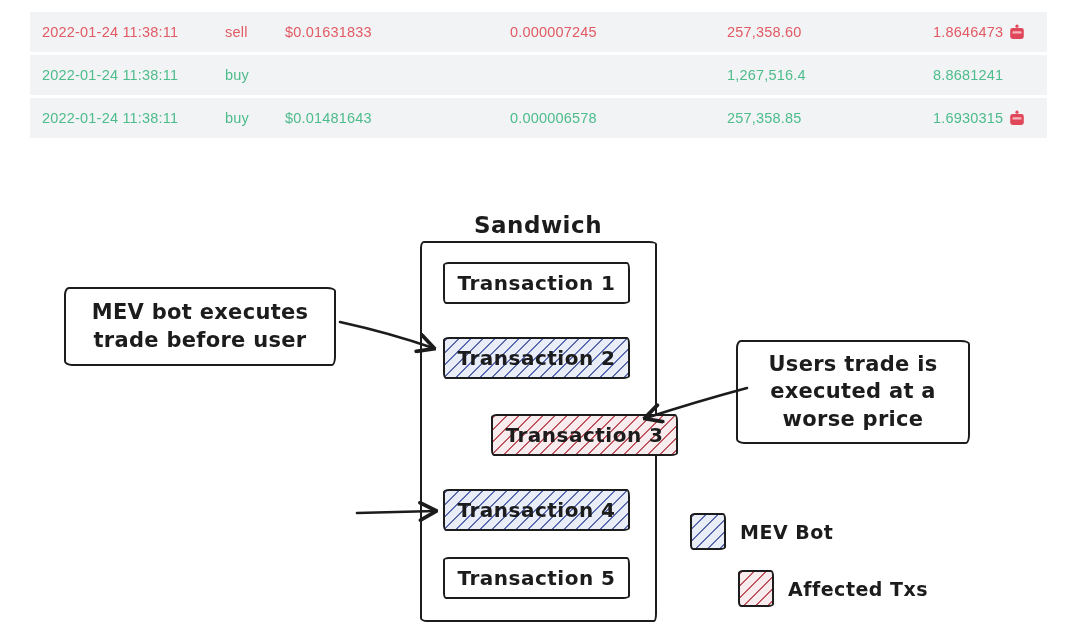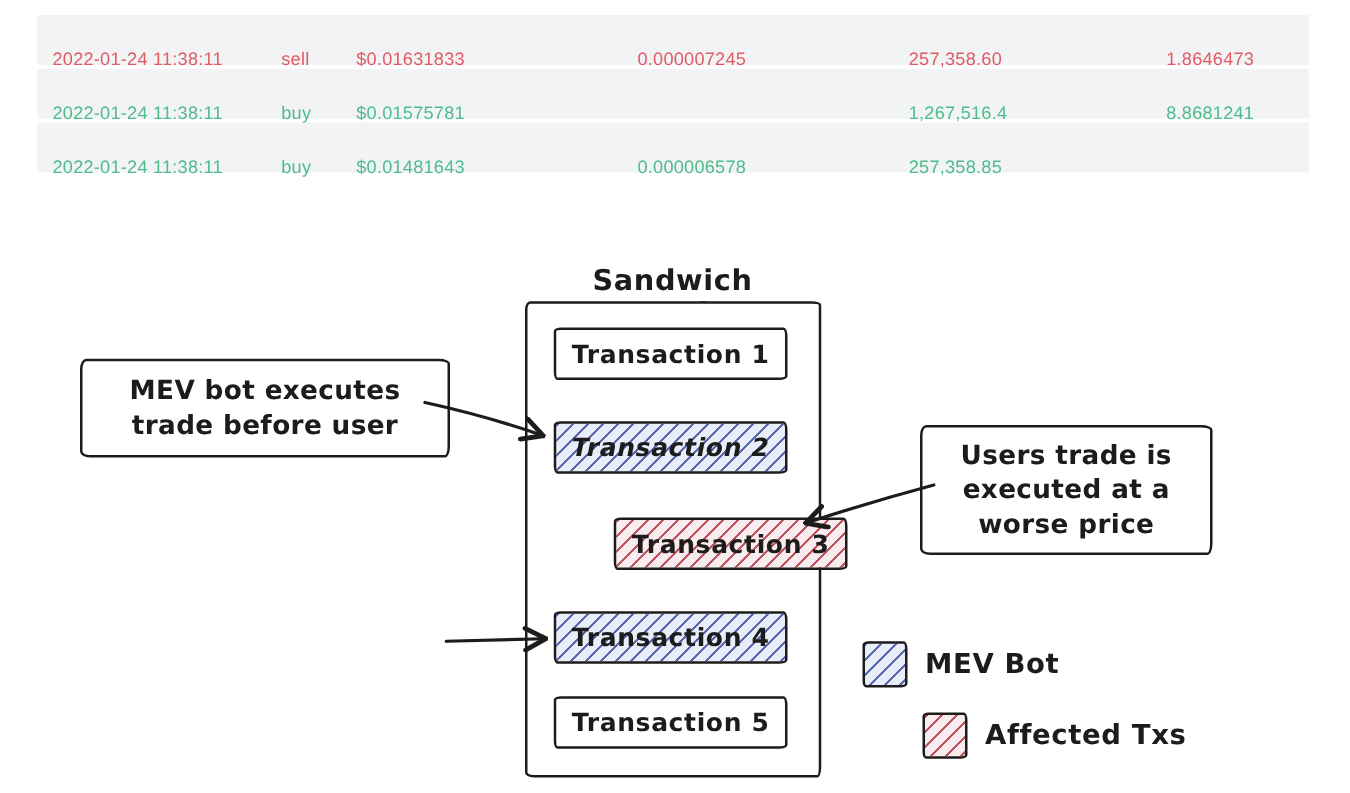--- a/index.html
+++ b/index.html
@@ -4,70 +4,70 @@
 <style>
   * { margin: 0; padding: 0; box-sizing: border-box; }
   html, body { width: 1080px; height: 634px; background: #ffffff; overflow: hidden;
     font-family: "Liberation Sans", sans-serif; }
   .stage { position: absolute; top: 0; left: 0; width: 1080px; height: 634px; background: #fff; }
 
   
   .trade-table { position: absolute; left: 30px; top: 12px; width: 1017px; }
   .trade-row { position: relative; width: 100%; height: 40px; background: #f2f3f5;
     margin-bottom: 3px; font-size: 14.5px; font-weight: 500; letter-spacing: 0.2px; }
-  .trade-row .cell { position: absolute; top: 16px; height: 40px; line-height: 40px; white-space: nowrap; }
+  .trade-row .cell { position: absolute; top: 0; height: 40px; line-height: 40px; white-space: nowrap; }
   .c-time   { left: 12px; }
   .c-side   { left: 195px; }
   .c-price  { left: 255px; }
   .c-amount { left: 480px; }
   .c-qty    { left: 697px; }
-  .c-value  { left: 903px; display: flex; align-items: center; gap: 6px; flex-direction: column; }
+  .c-value  { left: 903px; display: flex; align-items: center; gap: 6px; }
   .row-red   { color: #e25a63; }
   .row-green { color: #4dbc8b; }
   .bot-icon svg { display: block; }
 
   
   .hand { font-family: cursive, "DejaVu Sans", sans-serif; color: #1c1c1c; }
 
   .diagram-title { position: absolute; left: 420px; top: 196px; width: 236px;
     text-align: center; font-size: 23px; font-weight: 700; letter-spacing: 0.5px; margin-top: 16px; }
 
   .block-container { position: absolute; left: 420px; top: 241px; width: 237px; height: 381px;
     border: 2.5px solid #1c1c1c; background: #fff;
     border-radius: 4px 8px 3px 7px / 7px 3px 8px 4px; }
 
   .tx-box { position: absolute; left: 443px; width: 187px; height: 42px;
     border: 2.5px solid #1c1c1c; background: #fff;
     display: flex; align-items: center; justify-content: center;
     font-size: 20px; font-weight: 600; letter-spacing: 0.5px;
     border-radius: 6px 3px 7px 3px / 3px 7px 3px 6px; }
   .tx-1 { top: 262px; }
-  .tx-2 { top: 337px; font-style: italic; }
+  .tx-2 { top: 337px; }
   .tx-3 { top: 414px; }
   .tx-4 { top: 489px; }
   .tx-5 { top: 557px; }
   .fill-mev { background: repeating-linear-gradient(135deg,
       #5b6ab0 0px, #5b6ab0 1.7px, #e9edf8 1.7px, #e9edf8 8.5px); }
   .fill-affected { background: repeating-linear-gradient(135deg,
       #c05560 0px, #c05560 1.7px, #f9ecee 1.7px, #f9ecee 8.5px); margin-left: 48px; }
 
   .callout { position: absolute; border: 2.5px solid #1c1c1c; background: #fff;
     display: flex; align-items: center; justify-content: center; text-align: center;
     font-size: 21px; font-weight: 600; line-height: 1.3; letter-spacing: 0.3px;
     white-space: pre-line; border-radius: 5px 9px 4px 8px / 8px 4px 9px 5px; }
-  .callout-front-run { left: 64px;  top: 287px; width: 296px; height: 79px; }
+  .callout-front-run { left: 64px;  top: 287px; width: 272px; height: 79px; }
   .callout-victim    { left: 736px; top: 340px; width: 234px; height: 104px; }
   .callout-back-run  { left: 67px;  top: 466px; width: 286px; height: 114px; }
 
   .legend-item { position: absolute; display: flex; align-items: center; gap: 14px; }
   .legend-mev      { left: 690px; top: 513px; }
   .legend-affected { left: 690px; top: 570px; }
   .legend-swatch { width: 36px; height: 37px; border: 2.5px solid #1c1c1c;
     border-radius: 5px 3px 6px 3px / 3px 6px 3px 5px; }
-  .legend-label { font-size: 22px; font-weight: 600; letter-spacing: 0.5px; }
+  .legend-label { font-size: 19px; font-weight: 600; letter-spacing: 0.5px; }
 
   .arrows { position: absolute; left: 0; top: 0; width: 1080px; height: 634px;
     pointer-events: none; }
 </style>
 </head>
 <body>
 
 <div class="stage">
 
   <div class="trade-table">
@@ -86,33 +86,42 @@
             <rect x="1.2" y="4" width="13.6" height="11" rx="2.4" fill="#e0485a"></rect>
             <rect x="3.4" y="7.2" width="9.2" height="2.4" rx="1.2" fill="#f7b6bd"></rect>
           </svg>
         </span>
       </span>
     </div>
 
     <div class="trade-row row-green">
       <span class="cell c-time">2022-01-24 11:38:11</span>
       <span class="cell c-side">buy</span>
-      <span class="cell c-price">$0.01575781</span>
       <span class="cell c-qty">1,267,516.4</span>
       <span class="cell c-value">
         <span>8.8681241</span>
       </span>
     </div>
 
     <div class="trade-row row-green">
       <span class="cell c-time">2022-01-24 11:38:11</span>
       <span class="cell c-side">buy</span>
       <span class="cell c-price">$0.01481643</span>
       <span class="cell c-amount">0.000006578</span>
       <span class="cell c-qty">257,358.85</span>
+      <span class="cell c-value">
+        <span>1.6930315</span>
+        <span class="bot-icon">
+          <svg width="16" height="16" viewBox="0 0 16 16">
+            <circle cx="8" cy="2.2" r="1.6" fill="#e0485a"></circle>
+            <rect x="1.2" y="4" width="13.6" height="11" rx="2.4" fill="#e0485a"></rect>
+            <rect x="3.4" y="7.2" width="9.2" height="2.4" rx="1.2" fill="#f7b6bd"></rect>
+          </svg>
+        </span>
+      </span>
     </div>
 
   </div>
 
   <div class="diagram-title hand">Sandwich Attacks</div>
 
   <div class="block-container"></div>
 
   <div class="tx-box tx-1 hand">
     <span>Transaction 1</span>

